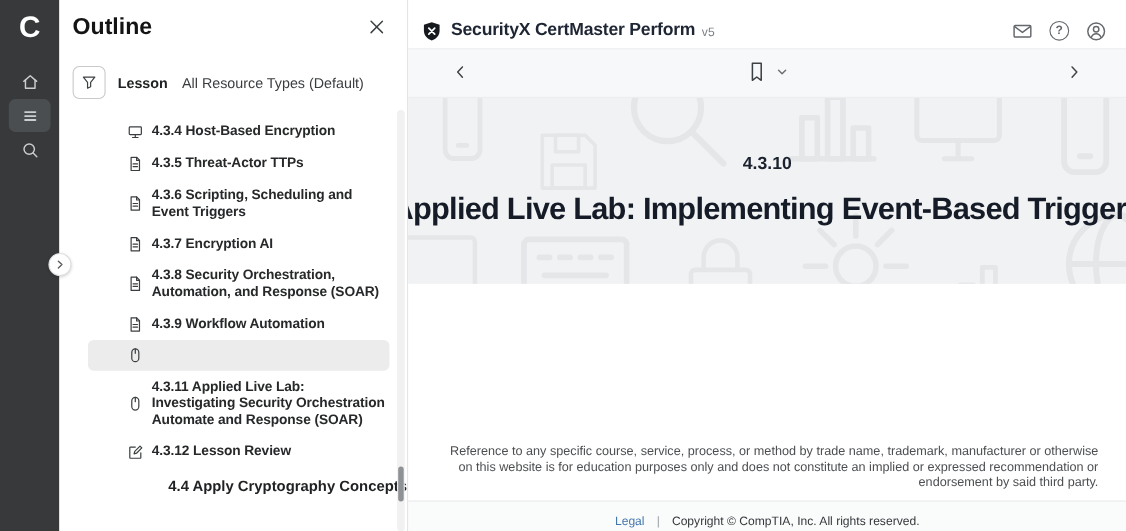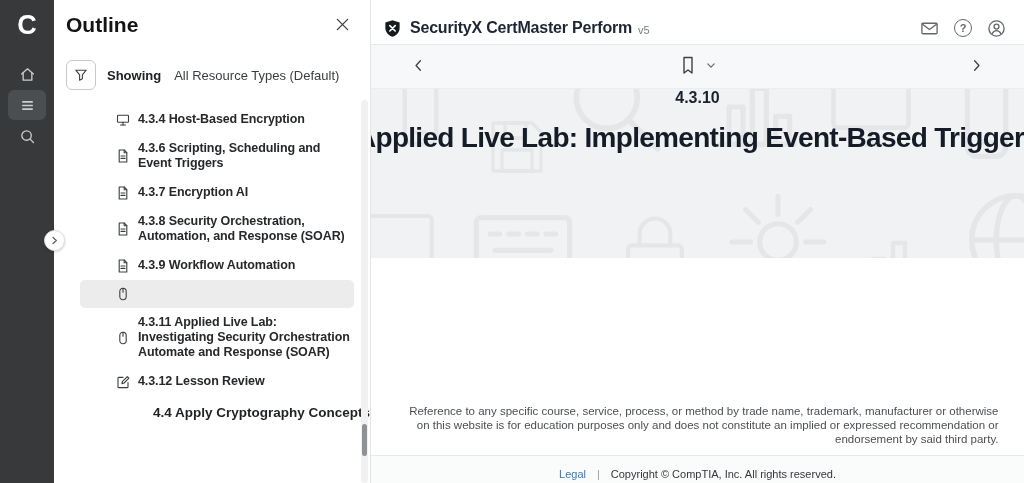--- a/index.html
+++ b/index.html
@@ -84,21 +84,21 @@
   .nav-arrow svg { width:15px; height:15px; }
   .nav-next { margin-left:auto; }
   .bookmark-group { position:absolute; left:50%; transform:translateX(-50%); display:flex; align-items:center; gap:9px; }
   .bookmark-btn { border:none; background:none; color:#3e4143; cursor:pointer; padding:0; }
   .bookmark-btn svg { width:17px; height:19px; }
   .caret-btn { border:none; background:none; color:#6b6f72; cursor:pointer; padding:0; }
   .caret-btn svg { width:11px; height:11px; }
 
   .banner {
     height:169px; flex:0 0 169px; background:#f1f2f3; position:relative; overflow:hidden;
-    display:flex; flex-direction:column; align-items:center; justify-content:flex-start;
+    display:flex; flex-direction:column; align-items:center; justify-content:center;
   }
   .pattern { position:absolute; inset:0; pointer-events:none; }
   .pattern svg { position:absolute; fill:none; stroke:#e4e6e8; stroke-width:1.1; stroke-linecap:round; stroke-linejoin:round; }
   .lesson-number { position:relative; z-index:1; font-size:16px; font-weight:bold; color:#1b222e; margin-bottom:15px; }
   .lesson-title {
     position:relative; z-index:1; margin:0; white-space:nowrap;
     font-size:28px; font-weight:bold; letter-spacing:-0.7px; color:#151b27;
   }
 
   .disclaimer {
@@ -162,37 +162,48 @@
         </svg>
       </button>
     </div>
 
     <div class="filter-row">
       <button class="filter-btn">
         <svg class="stroke" viewBox="0 0 14 14" style="stroke-width:1.1">
           <path d="M1.8 2.2h10.4L8.4 6.8v4L5.6 12.2V6.8z"></path>
         </svg>
       </button>
-      <span class="showing-label">Showing</span>
+      <span class="showing-label">Lesson</span>
       <span class="filter-value">All Resource Types (Default)</span>
     </div>
 
     <div class="outline-list">
 
         <div class="outline-item">
           <span class="oi-icon">
             <svg class="stroke" viewBox="0 0 14 14" style="stroke-width:1.1">
               <rect x="1.5" y="2.3" width="11" height="7" rx="0.8"></rect>
               <line x1="4.5" y1="12" x2="9.5" y2="12"></line>
               <line x1="7" y1="9.3" x2="7" y2="12"></line>
             </svg>
           </span>
           <span class="oi-label">4.3.4 Host-Based Encryption</span>
         </div>
 
+        <div class="outline-item">
+          <span class="oi-icon">
+            <svg class="stroke" viewBox="0 0 14 14" style="stroke-width:1.1">
+              <path d="M3.2 1h5l2.6 2.6V13H3.2z"></path>
+              <path d="M8.2 1v2.8H10.8"></path>
+              <line x1="5" y1="7" x2="9" y2="7"></line>
+              <line x1="5" y1="9.4" x2="9" y2="9.4"></line>
+            </svg>
+          </span>
+          <span class="oi-label">4.3.5 Threat-Actor TTPs</span>
+        </div>
 
         <div class="outline-item">
           <span class="oi-icon">
             <svg class="stroke" viewBox="0 0 14 14" style="stroke-width:1.1">
               <path d="M3.2 1h5l2.6 2.6V13H3.2z"></path>
               <path d="M8.2 1v2.8H10.8"></path>
               <line x1="5" y1="7" x2="9" y2="7"></line>
               <line x1="5" y1="9.4" x2="9" y2="9.4"></line>
             </svg>
           </span>

